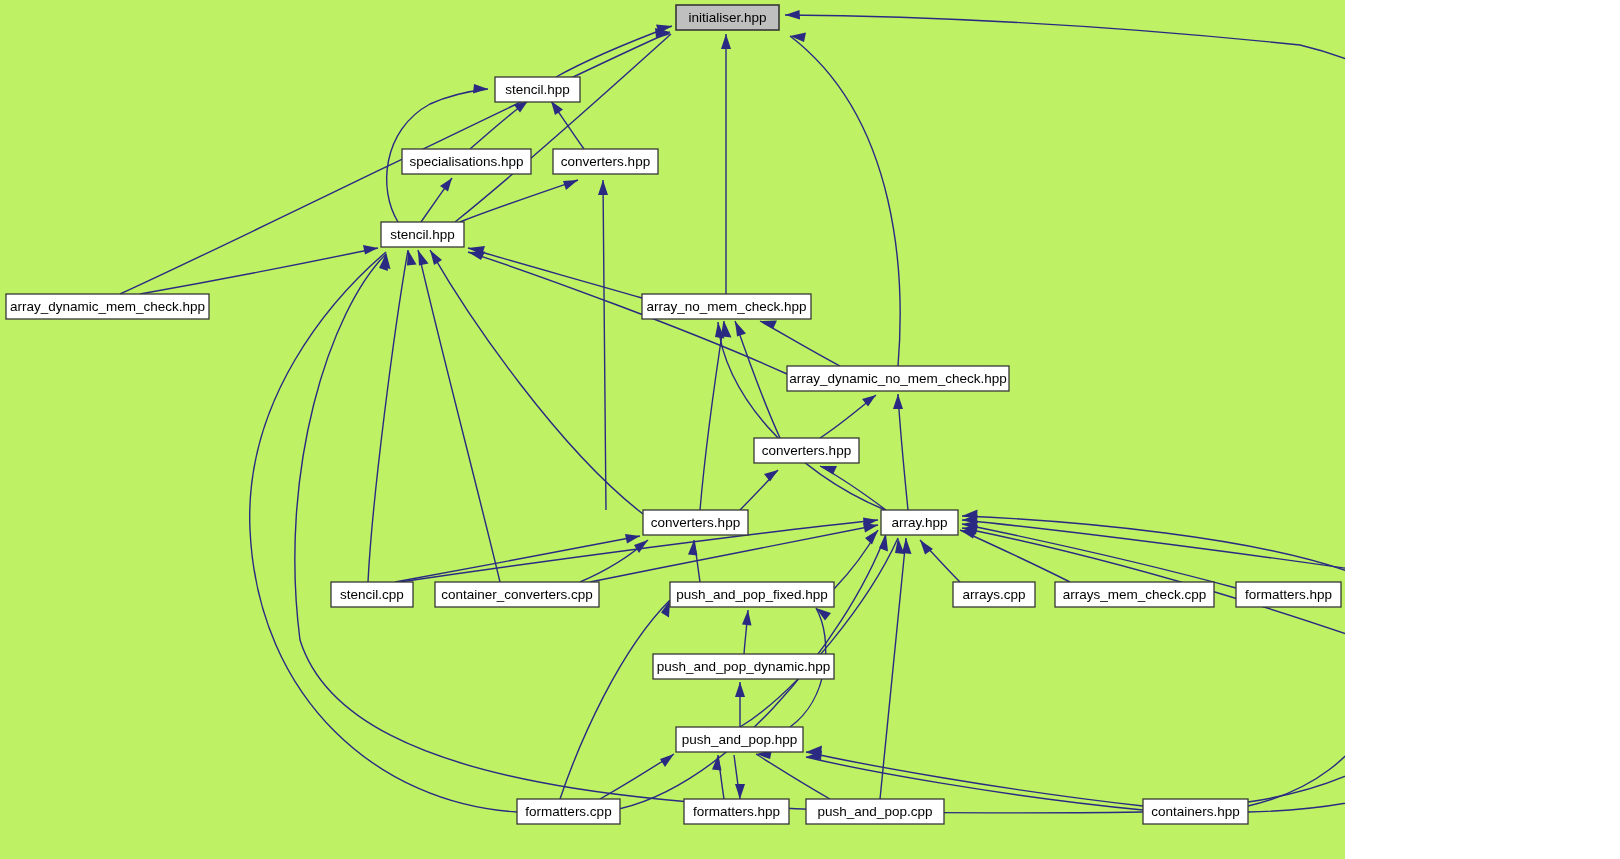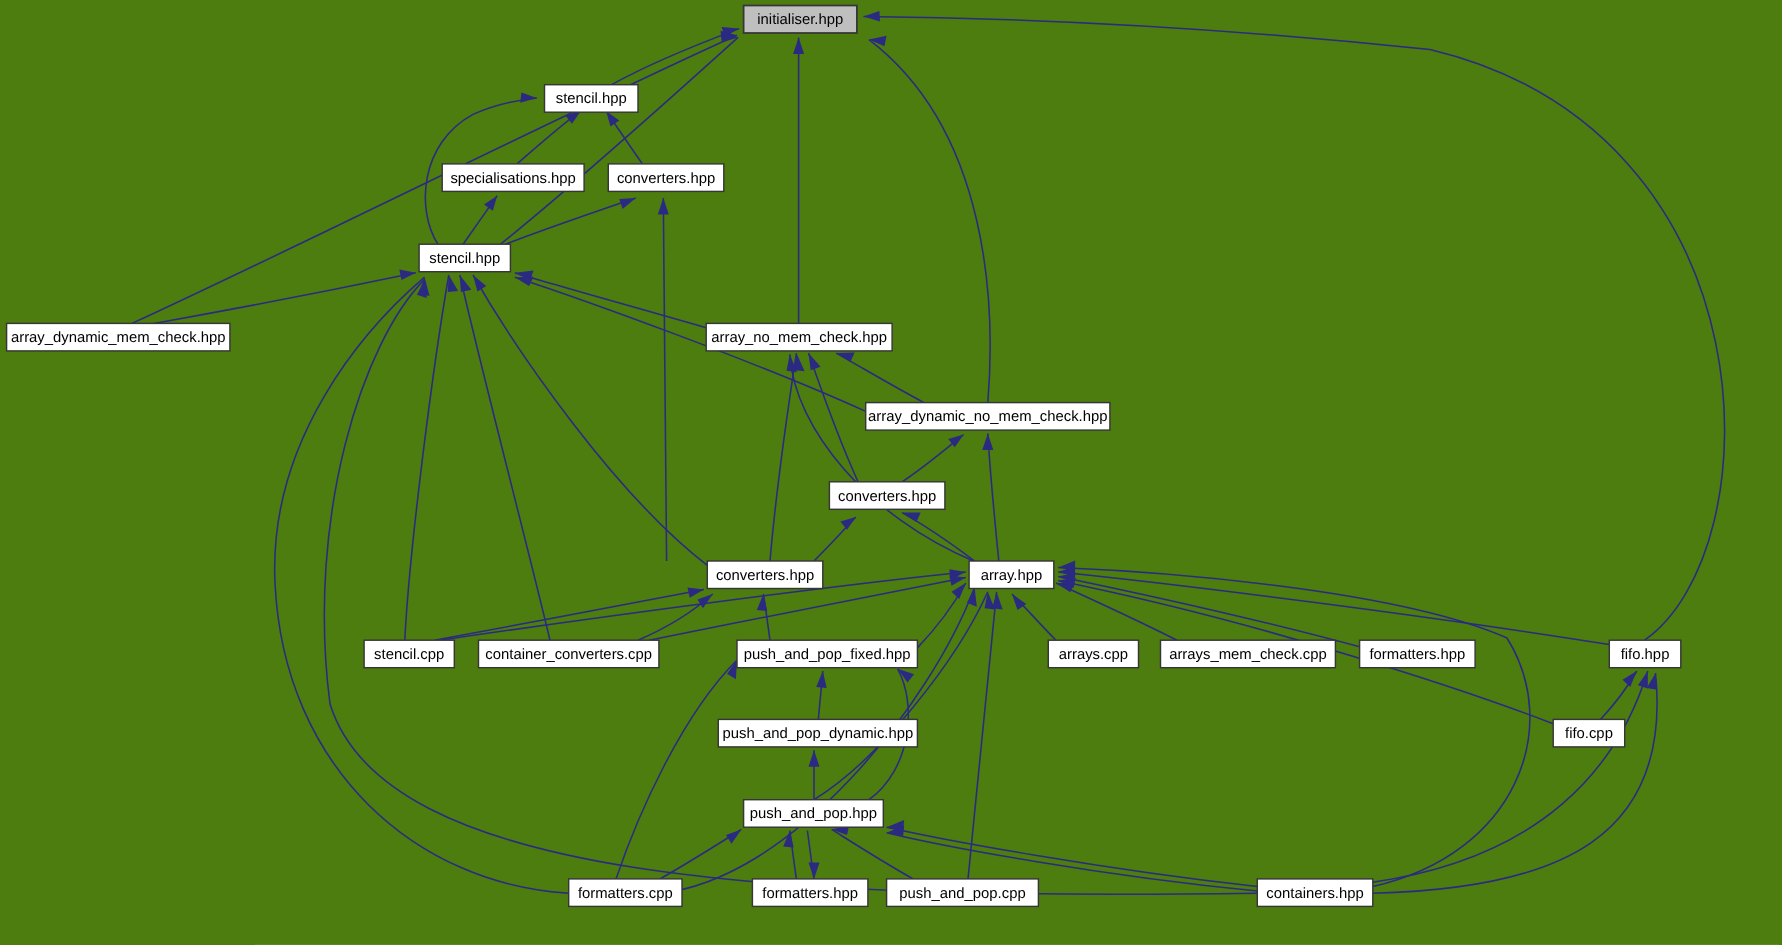--- a/index.html
+++ b/index.html
@@ -2,23 +2,23 @@
 <html><head>
 <meta charset="utf-8">
 <style>
   html, body {
     margin: 0;
     padding: 0;
     background: #ffffff;
   }
   #graph-root {
     position: relative;
-    width: 1620px;
+    width: 1345px;
     height: 859px;
-    background: #4d7c0f;
+    background: #bef264;
     font-family: "Liberation Sans", sans-serif;
     overflow: hidden;
   }
   svg#dep-graph {
     position: absolute;
     top: 0;
     left: 0;
     width: 1620px;
     height: 859px;
     display: block;

